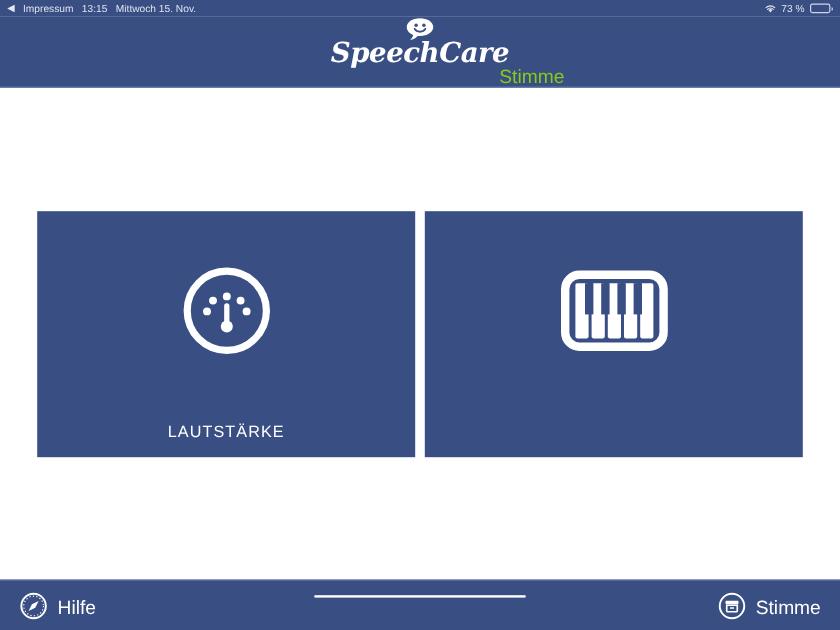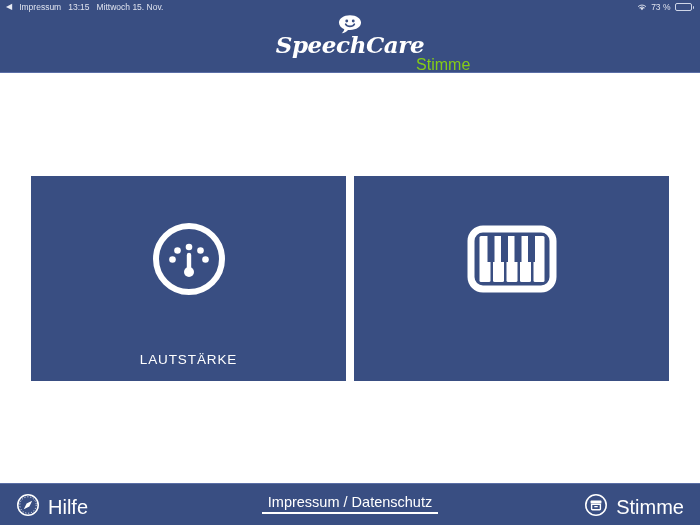--- a/index.html
+++ b/index.html
@@ -122,21 +122,21 @@
     border-top: 1.5px solid #5a6ea6;
   }
   .footer-item {
     position: absolute;
     display: flex; align-items: center; gap: 8px;
     color: #ffffff;
     cursor: pointer;
   }
   .footer-left { left: 16px; top: 9px; }
   .footer-right { right: 16px; top: 9px; }
-  .footer-label { font-size: 20px; color: #ffffff; }
+  .footer-label { font-size: 16px; color: #ffffff; }
   .footer-center {
     position: absolute;
     left: 0; right: 0; top: 10px;
     display: flex; flex-direction: column; align-items: center;
     cursor: pointer;
   }
   .footer-center .footer-label { font-size: 14.5px; }
   .center-underline {
     width: 176px; height: 2px; background: #ffffff; margin-top: 2px;
   }
@@ -233,21 +233,20 @@
         <svg width="24" height="24" viewBox="0 0 24 24">
           <circle cx="12" cy="12" r="10.2" fill="none" stroke="#ffffff" stroke-width="1.6"></circle>
           <circle cx="12" cy="12" r="8.2" fill="none" stroke="#ffffff" stroke-width="0.9" stroke-dasharray="1.1 1.8"></circle>
           <path d="M16.2 7.8 L10.6 10.6 L7.8 16.2 L13.4 13.4 Z" fill="#ffffff"></path>
         </svg>
       </span>
       <span class="footer-label">Hilfe</span>
     </div>
 
     <div class="footer-center">
-      <span class="footer-label">Impressum / Datenschutz</span>
       <span class="center-underline"></span>
     </div>
 
     <div class="footer-item footer-right">
       <span>
         <svg width="24" height="24" viewBox="0 0 24 24">
           <circle cx="12" cy="12" r="10.2" fill="none" stroke="#ffffff" stroke-width="1.6"></circle>
           <rect x="6.6" y="7.6" width="10.8" height="3" rx="0.6" fill="#ffffff"></rect>
           <path d="M7.6 11.4 h8.8 v4.6 a0.8 0.8 0 0 1 -0.8 0.8 h-7.2 a0.8 0.8 0 0 1 -0.8 -0.8 Z" fill="none" stroke="#ffffff" stroke-width="1.4"></path>
           <rect x="10.2" y="13" width="3.6" height="1.3" rx="0.5" fill="#ffffff"></rect>

